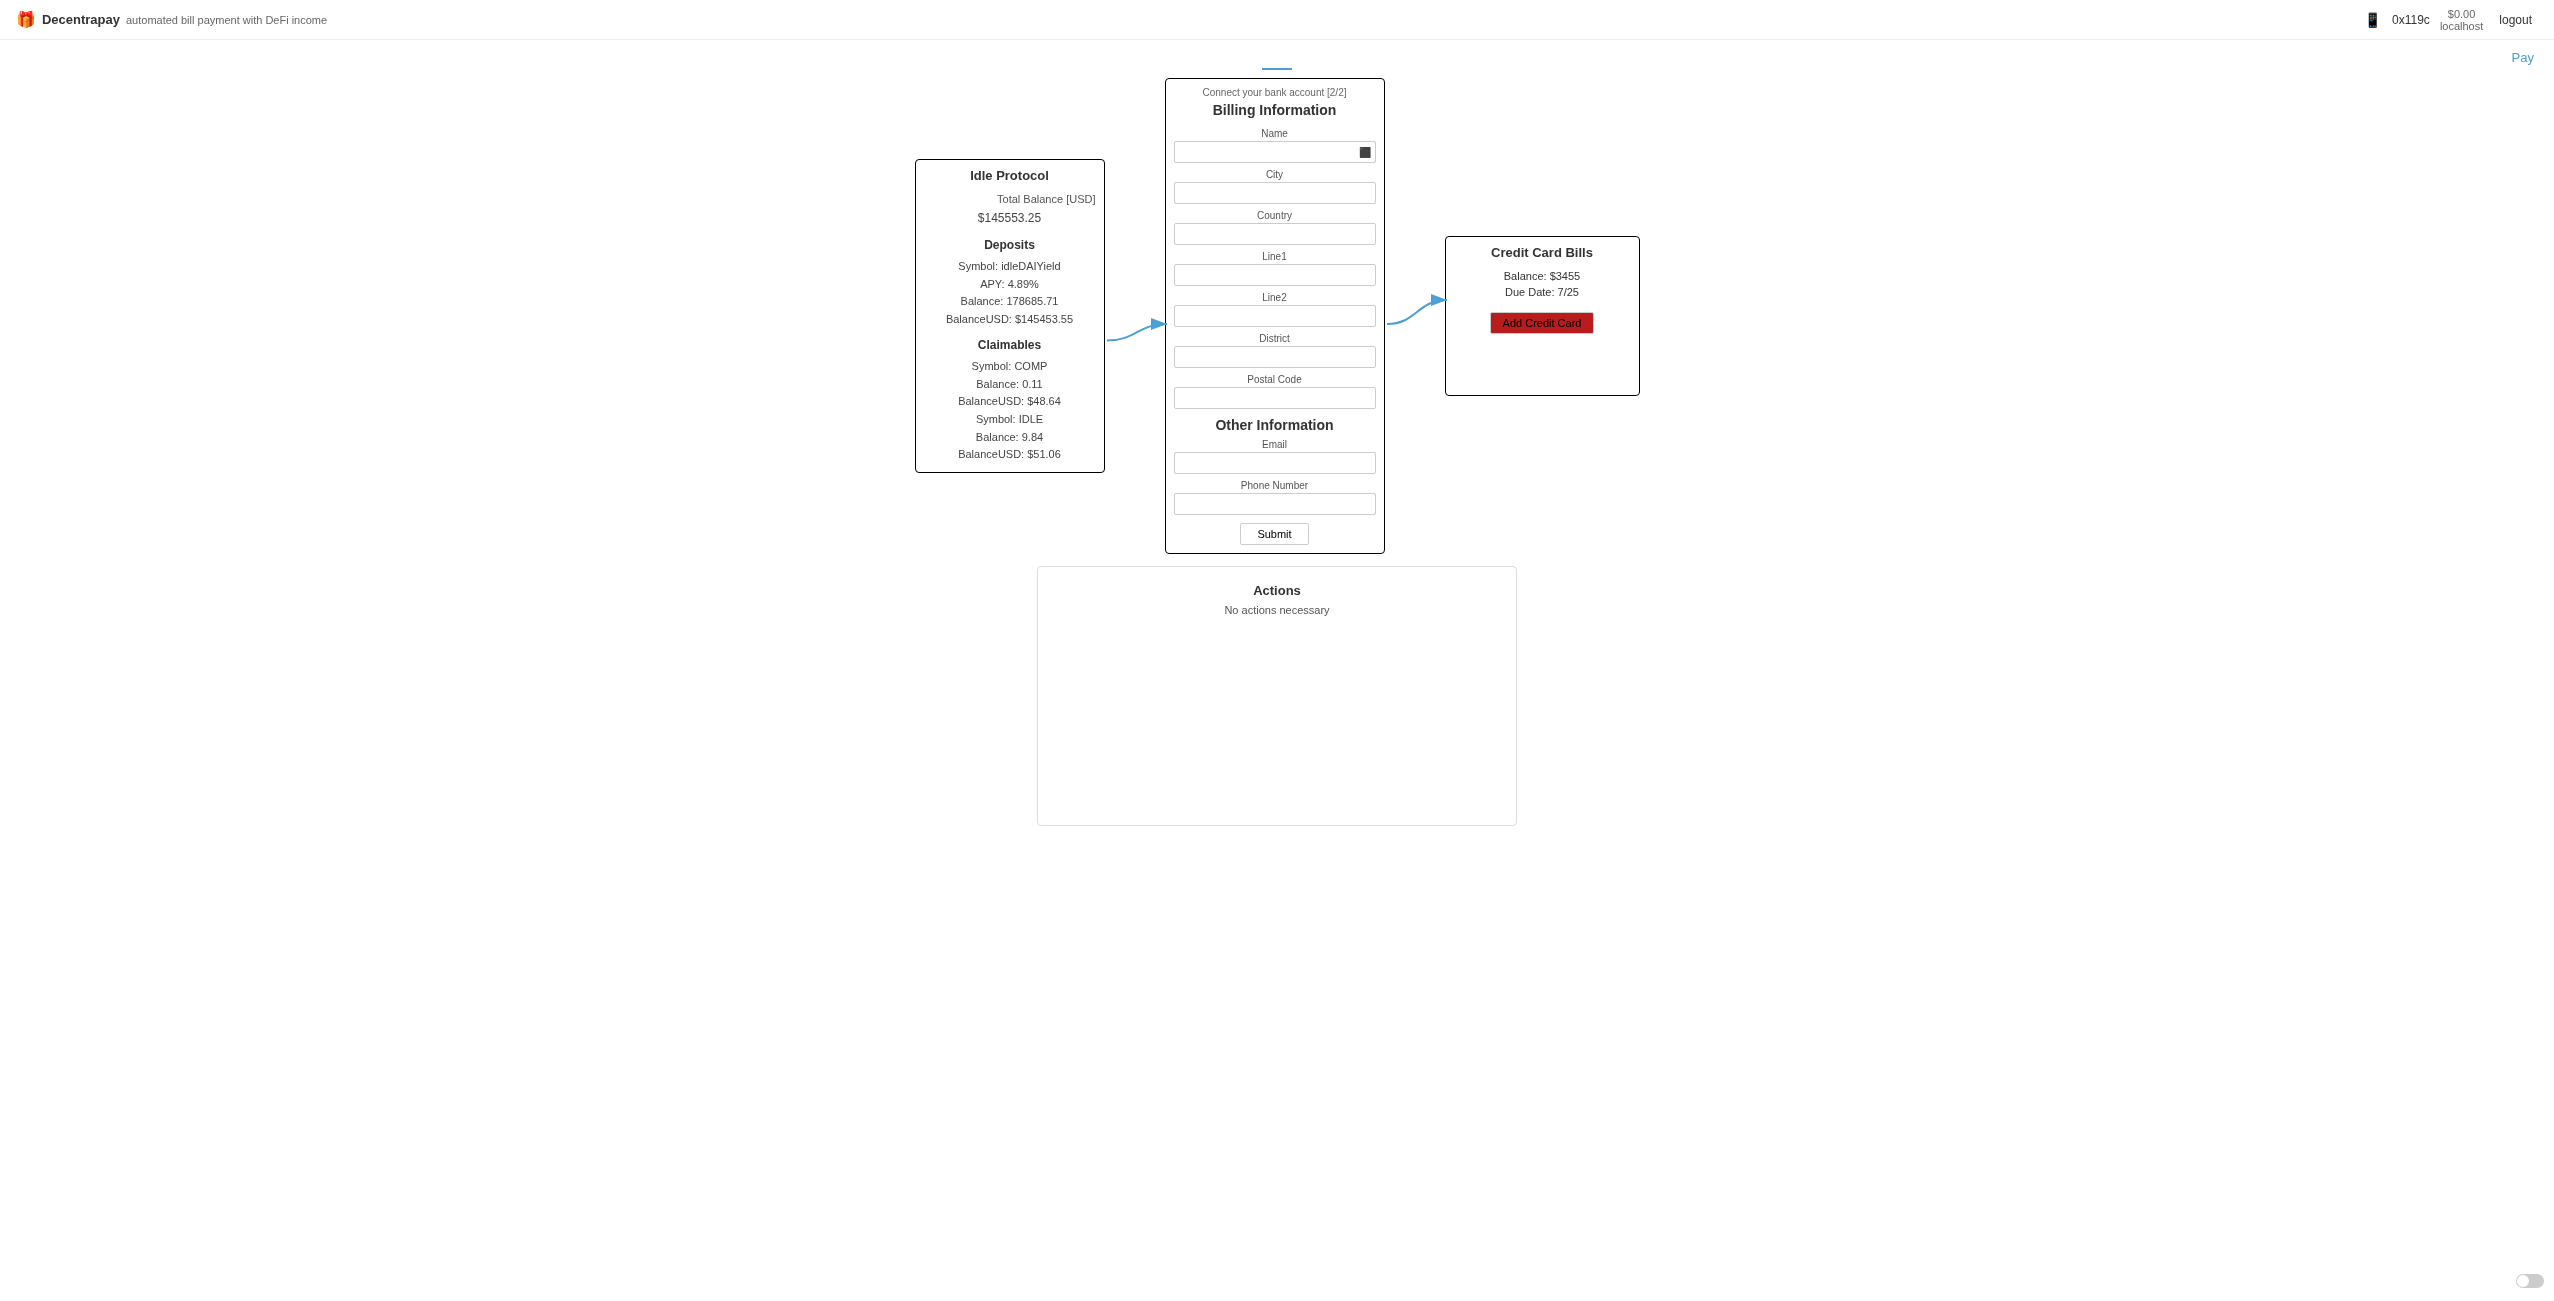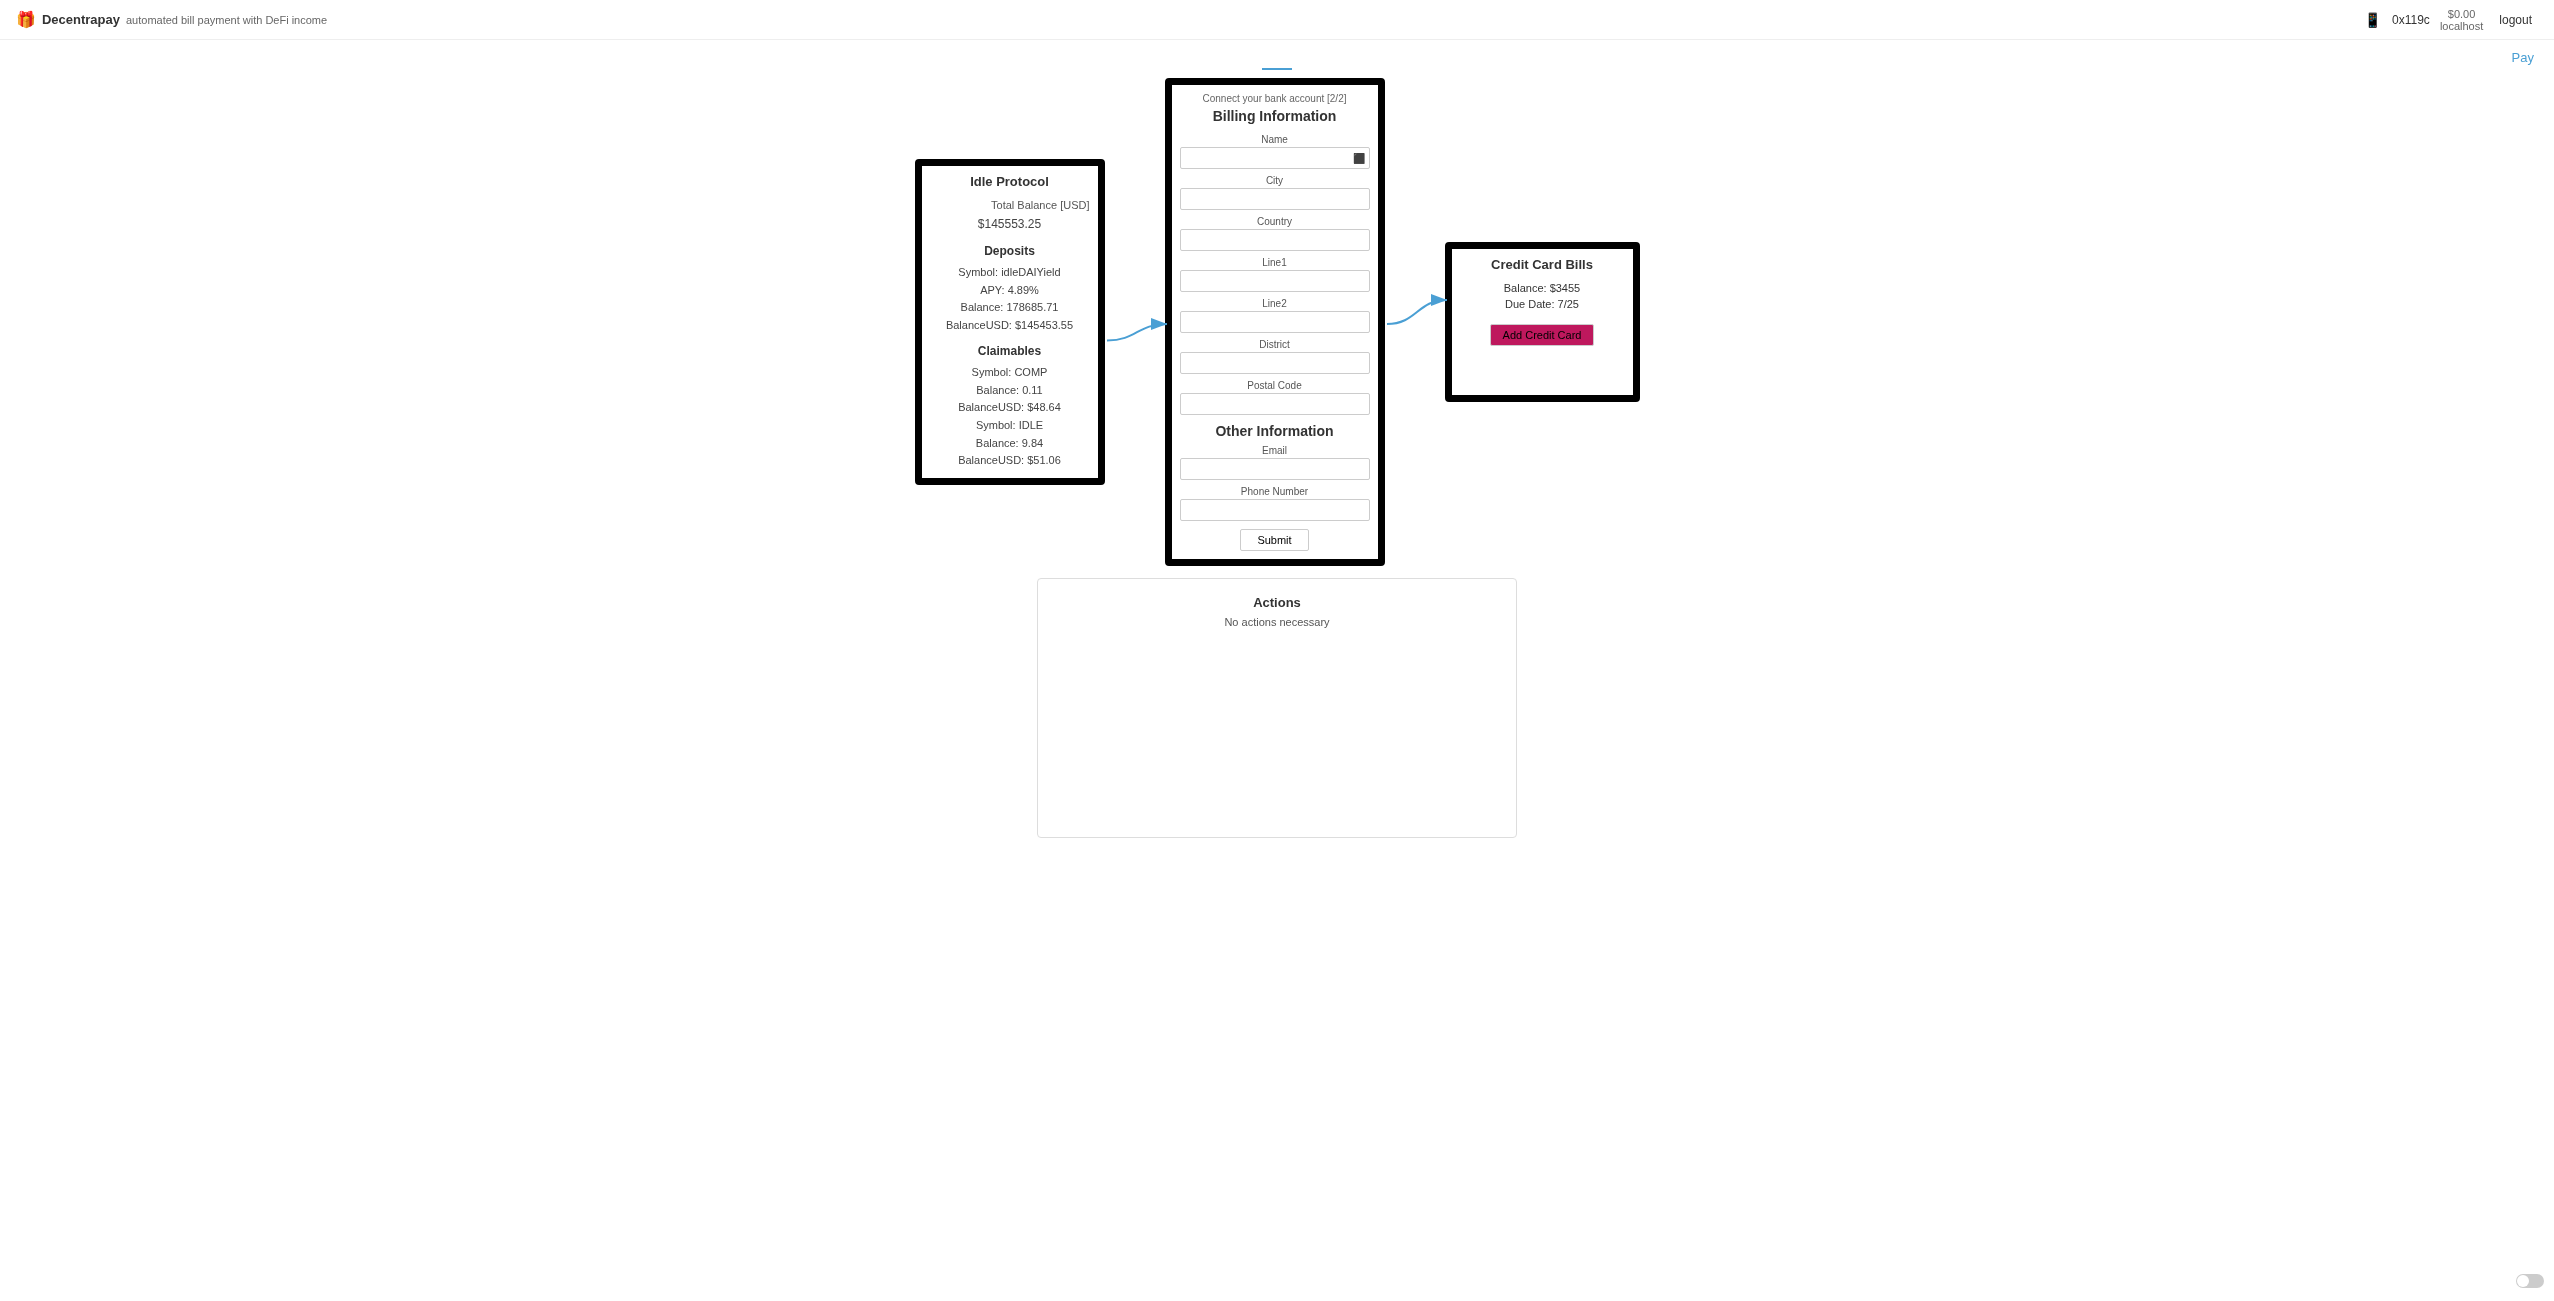--- a/index.html
+++ b/index.html
@@ -88,21 +88,21 @@
       display: flex;
       align-items: center;
       justify-content: center;
       position: relative;
       margin-top: 5px;
       min-height: 400px;
     }
 
     
     .card {
-      border: 7px solid #000000;
+      border: 1px solid #000000;
       border-radius: 4px;
       padding: 8px;
       background: #fff;
     }
 
     
     #idle-protocol-card {
       width: 190px;
       min-height: 280px;
       position: relative;
@@ -229,21 +229,21 @@
       font-size: 11px;
       margin-bottom: 14px;
     }
     #add-credit-card-btn {
       display: block;
       margin: 0 auto;
       padding: 4px 12px;
       font-size: 11px;
       border: 1px solid #ccc;
       border-radius: 2px;
-      background: #be185d;
+      background: #b91c1c;
       cursor: pointer;
     }
 
     
     #flow-svg {
       position: absolute;
       top: 0;
       left: 0;
       width: 100%;
       height: 100%;

